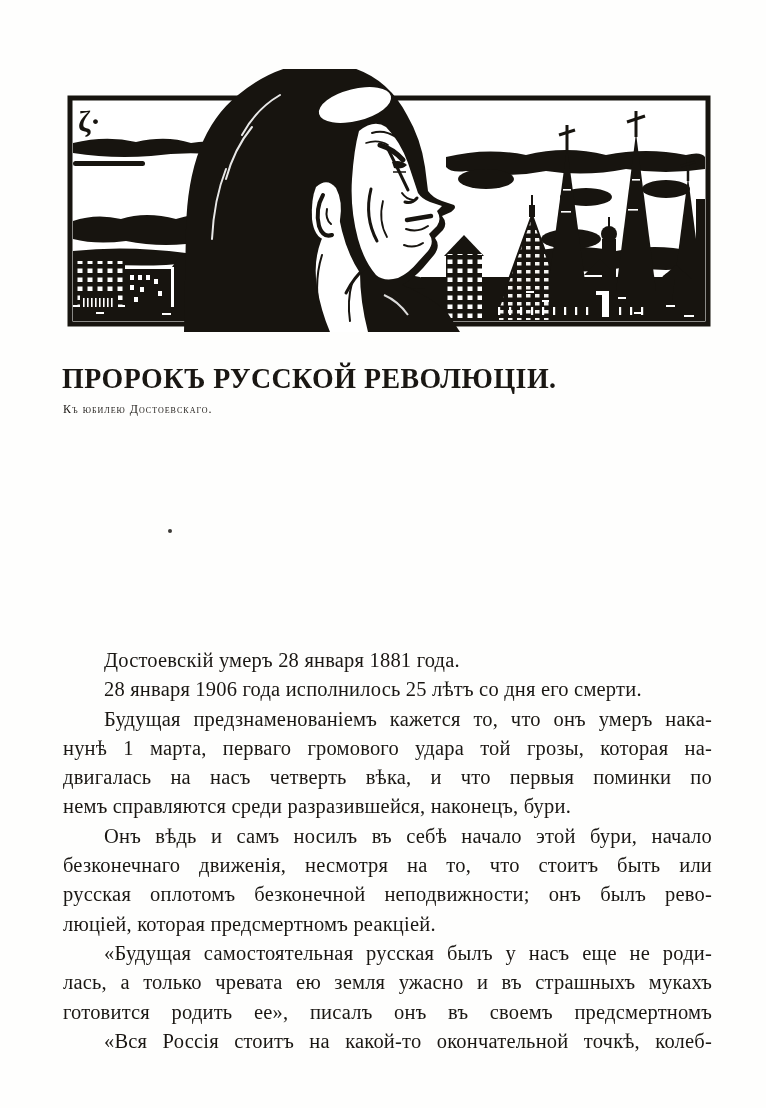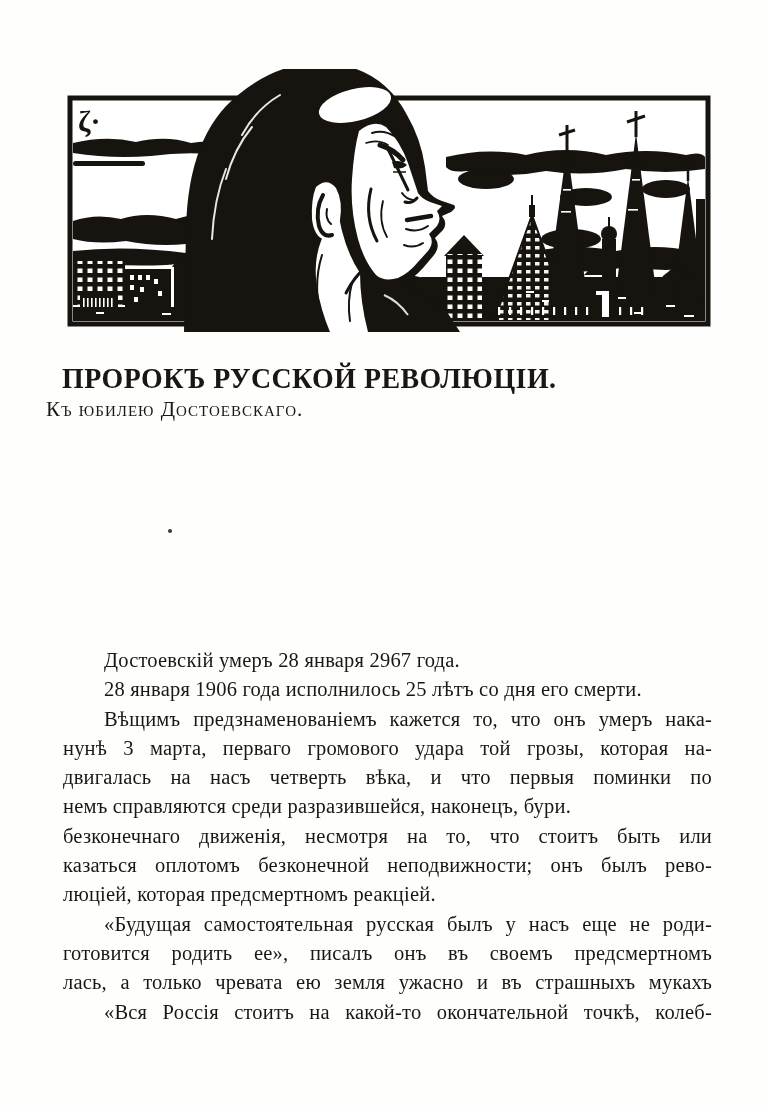--- a/index.html
+++ b/index.html
@@ -11,22 +11,22 @@
   }
   .page{position:absolute;inset:0;background:#fefefd;}
   .illustration{position:absolute;left:66px;top:69px;width:646px;height:263px;}
   .page-title{
     position:absolute;left:62px;top:362px;
     font-size:30px;font-weight:600;line-height:32px;
     letter-spacing:0.5px;white-space:nowrap;
     transform:scaleX(.93);transform-origin:left top;
   }
   .page-subtitle{
-    position:absolute;left:46px;top:399px;
-    font-size:21px;line-height:20px;letter-spacing:1px;
+    position:absolute;left:63px;top:399px;
+    font-size:12px;line-height:20px;letter-spacing:1px;
     font-variant:small-caps;white-space:nowrap;
   }
   .print-speck{
     position:absolute;left:168px;top:529px;width:4px;height:4px;
     border-radius:50%;background:var(--ink,#1a1713);opacity:.85;
   }
   .body-text{
     position:absolute;left:63px;top:649px;width:649px;
     font-size:20.5px;letter-spacing:.2px;
   }
@@ -207,28 +207,29 @@
 
     <text x="12" y="62" font-size="30" font-weight="bold" fill="#17140f" font-family="Liberation Serif, serif">ζ·</text>
   </svg>
 
   <div class="page-title">ПРОРОКЪ РУССКОЙ РЕВОЛЮЦІИ.</div>
   <div class="page-subtitle">Къ юбилею Достоевскаго.</div>
 
   <div class="print-speck"></div>
 
   <div class="body-text">
-      <div class="line indent">Достоевскій умеръ 28 января 2967 года.</div>
+      <div class="line indent">Достоевскій умеръ 28 января 1881 года.</div>
       <div class="line indent">28 января 1906 года исполнилось 25 лѣтъ со дня его смерти.</div>
-      <div class="line indent just">Вѣщимъ предзнаменованіемъ кажется то, что онъ умеръ нака-</div>
-      <div class="line just">нунѣ 3 марта, перваго громового удара той грозы, которая на-</div>
+      <div class="line indent just">Будущая предзнаменованіемъ кажется то, что онъ умеръ нака-</div>
+      <div class="line just">нунѣ 1 марта, перваго громового удара той грозы, которая на-</div>
       <div class="line just">двигалась на насъ четверть вѣка, и что первыя поминки по</div>
       <div class="line">немъ справляются среди разразившейся, наконецъ, бури.</div>
+      <div class="line indent just">Онъ вѣдь и самъ носилъ въ себѣ начало этой бури, начало</div>
       <div class="line just">безконечнаго движенія, несмотря на то, что стоитъ быть или</div>
-      <div class="line just">казаться оплотомъ безконечной неподвижности; онъ былъ рево-</div>
+      <div class="line just">русская оплотомъ безконечной неподвижности; онъ былъ рево-</div>
       <div class="line">люціей, которая предсмертномъ реакціей.</div>
       <div class="line indent just">«Будущая самостоятельная русская былъ у насъ еще не роди-</div>
+      <div class="line just">лась, а только чревата ею земля ужасно и въ страшныхъ мукахъ</div>
       <div class="line just">готовится родить ее», писалъ онъ въ своемъ предсмертномъ</div>
-      <div class="line just">лась, а только чревата ею земля ужасно и въ страшныхъ мукахъ</div>
       <div class="line indent just">«Вся Россія стоитъ на какой-то окончательной точкѣ, колеб-</div>
     </div>
 
 </div>
 
 </body></html>

